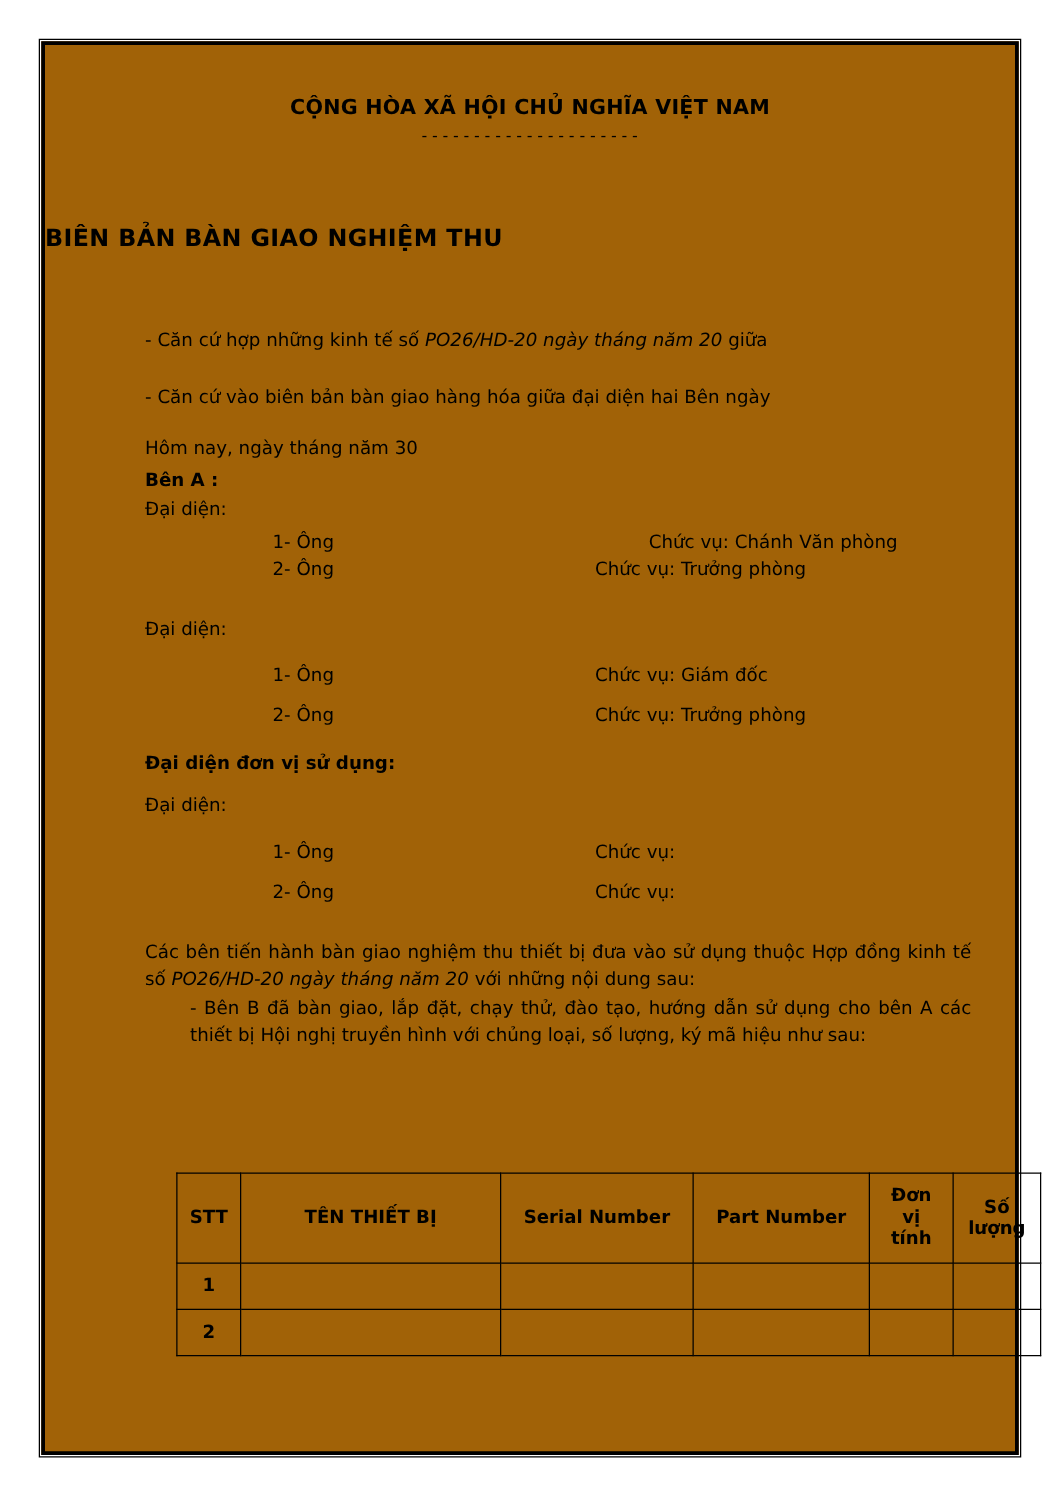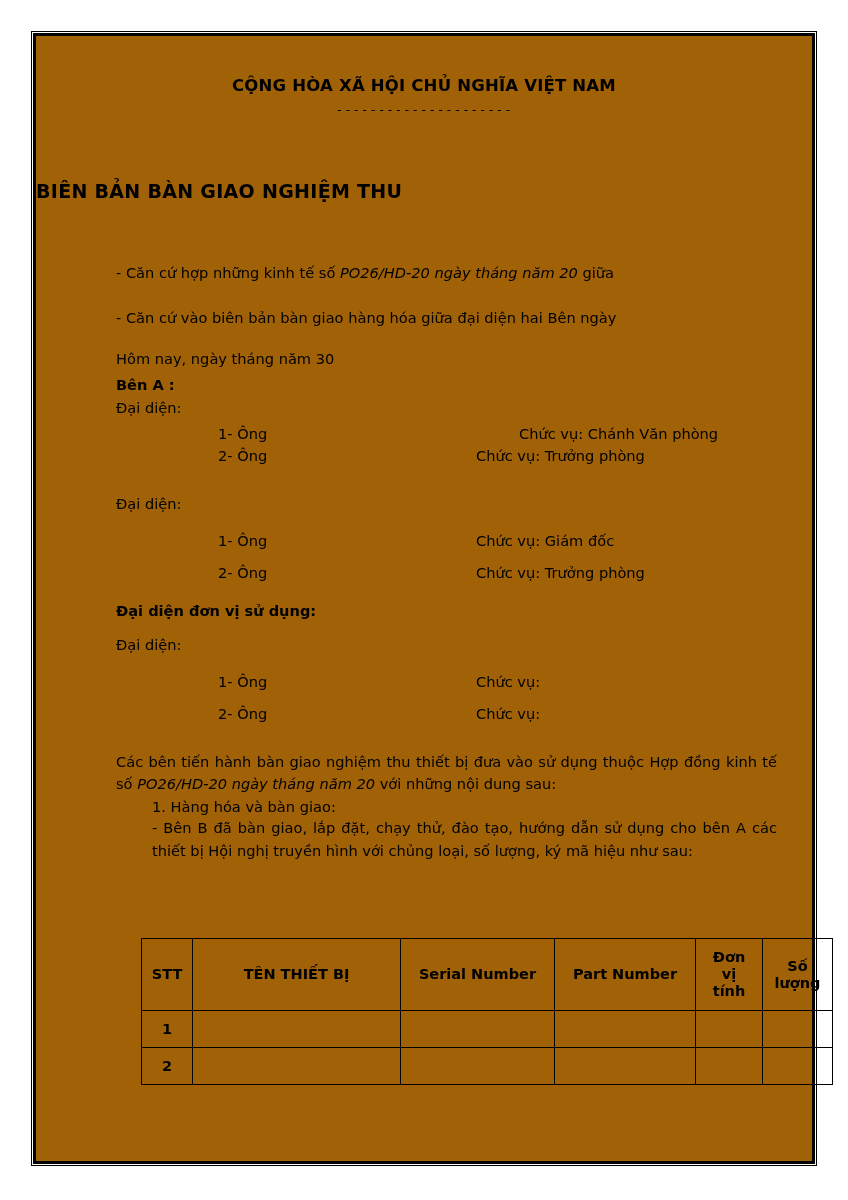--- a/index.html
+++ b/index.html
@@ -247,21 +247,20 @@
       </div>
       <div class="person-row">
         <span class="person-name">2- Ông</span>
         <span class="person-role">Chức vụ:</span>
       </div>
 
       <div class="gap-24"></div>
 
       <div class="justified"><span>Các bên tiến hành bàn giao nghiệm thu thiết bị đưa vào sử dụng thuộc Hợp đồng kinh tế số </span><span class="italic">PO26/HD-20</span><span class="italic">   ngày    tháng     năm 20</span><span>  với những nội dung sau:</span></div>
 
-      <div class="numbered">1.  Hàng hóa và bàn giao:</div>
 
       <div class="dash-block">- Bên B đã bàn giao, lắp đặt, chạy thử, đào tạo, hướng dẫn sử dụng cho bên A các thiết bị Hội nghị truyền hình với chủng loại, số lượng, ký mã hiệu như sau:</div>
 
     </div>
 
     <div id="equipment-table-wrap">
       <table id="equipment-table">
         <thead>
           <tr>
             <th class="col-stt">STT</th>

